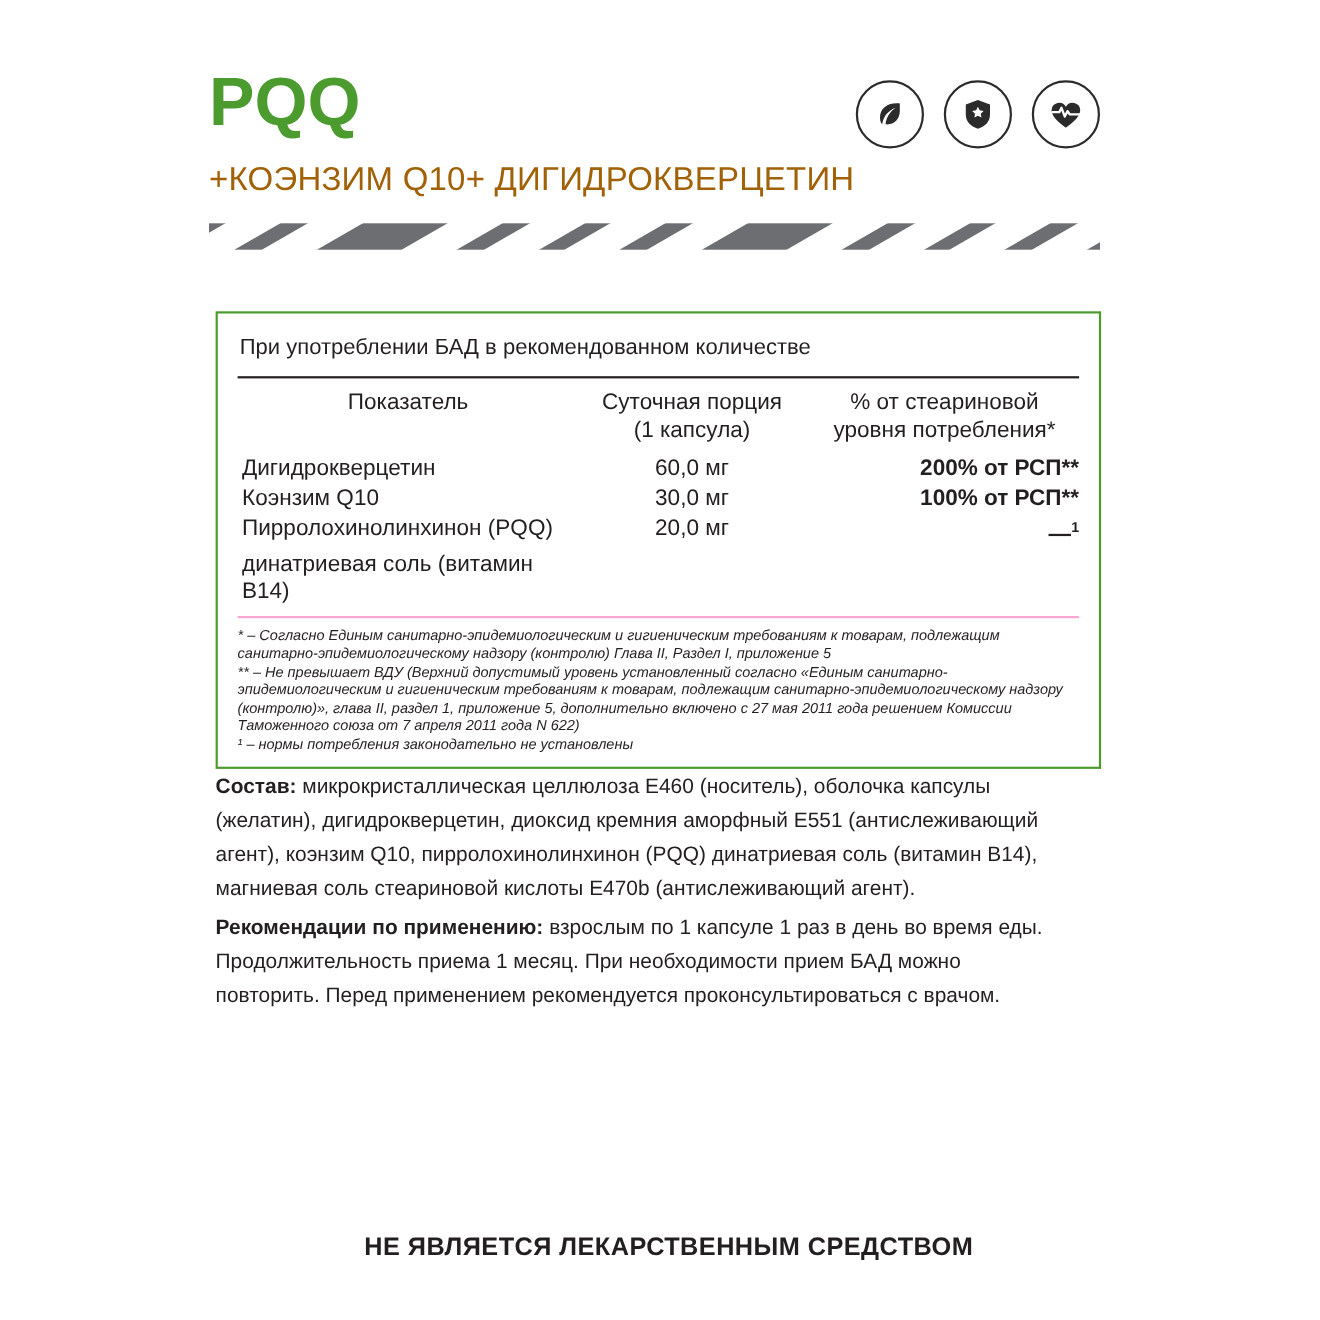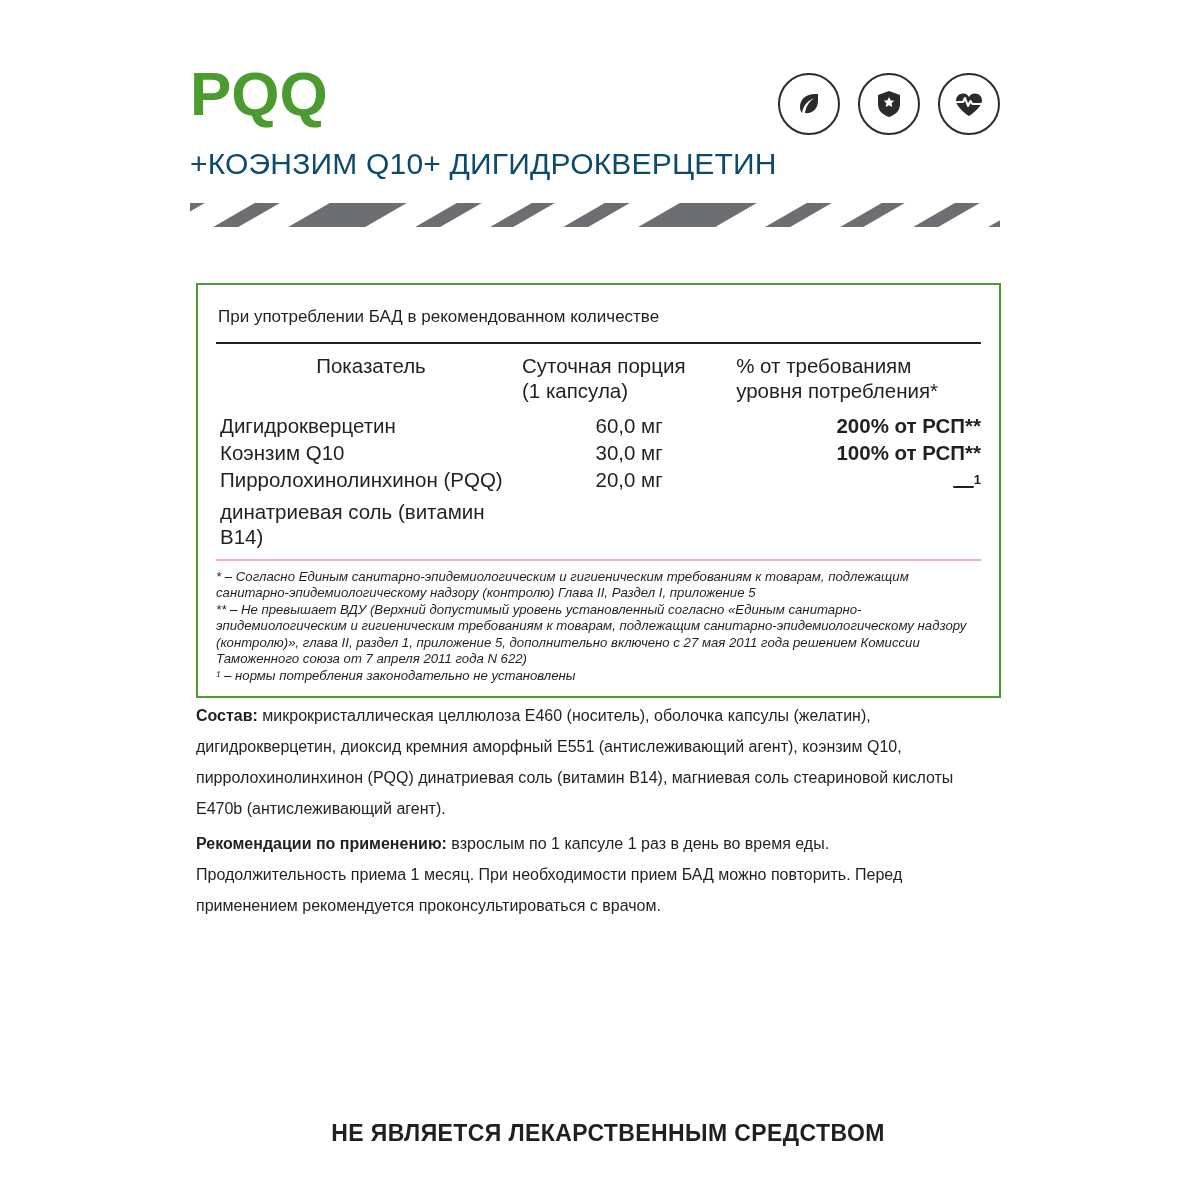--- a/index.html
+++ b/index.html
@@ -52,21 +52,21 @@
     border-radius: 50%;
     border: 2px solid #2b2b2b;
     display: flex;
     align-items: center;
     justify-content: center;
     box-sizing: border-box;
   }
   .brand-subtitle {
     font-size: 30px;
     line-height: 34px;
-    color: #0c4a6e;
+    color: #a16207;
     margin: 12px 0 16px 0;
     letter-spacing: 0.2px;
   }
   .divider-band {
     position: absolute;
     left: 190px;
     top: 200px;
     width: 810px;
     height: 30px;
   }
@@ -75,42 +75,42 @@
   .table-box {
     position: absolute;
     left: 196px;
     top: 283px;
     width: 805px;
     border: 2px solid #4c9b2f;
     box-sizing: border-box;
     padding: 18px 18px 12px 18px;
   }
   .intro {
-    font-size: 17px;
+    font-size: 20px;
     line-height: 27px;
     color: #231f20;
     margin: 0 0 12px 2px;
   }
   .rule {
     height: 2px;
     background: #231f20;
     width: 100%;
   }
   .table {
     width: 100%;
     border-collapse: collapse;
     table-layout: fixed;
   }
   .table th {
     font-weight: normal;
     font-size: 20.5px;
     line-height: 25px;
     padding: 9px 0 9px 0;
     vertical-align: top;
-    text-align: left;
+    text-align: center;
   }
   .table th.col-name {
     text-align: center;
     padding-left: 4px;
   }
   .table td {
     font-size: 20.5px;
     line-height: 25px;
     padding: 1px 0;
     vertical-align: top;
@@ -130,21 +130,21 @@
     color: #231f20;
   }
   .notes p { margin: 0; }
 
   
   .copy {
     position: absolute;
     left: 196px;
     top: 700px;
     width: 775px;
-    font-size: 16px;
+    font-size: 19px;
     line-height: 31px;
     color: #231f20;
   }
   .copy p { margin: 0 0 4px 0; }
   .copy b { font-weight: bold; }
 
   
   .footer {
     position: absolute;
     left: 0;
@@ -224,21 +224,21 @@
         <col style="width:32%">
       </colgroup>
       <thead>
         <tr>
           <th class="col-name">Показатель</th>
           <th>
             <span>Суточная порция</span><br>
             <span>(1 капсула)</span>
           </th>
           <th>
-            <span>% от требованиям</span><br>
+            <span>% от стеариновой</span><br>
             <span>уровня потребления*</span>
           </th>
         </tr>
       </thead>
       <tbody>
         <tr>
           <td class="col-name">Дигидрокверцетин</td>
           <td class="col-dose">60,0 мг</td>
           <td class="col-pct">200% от РСП**</td>
         </tr>

